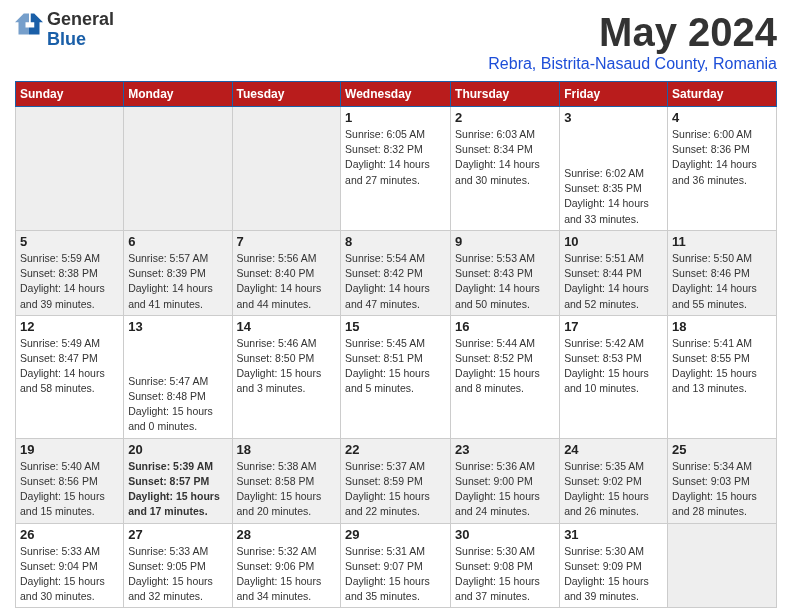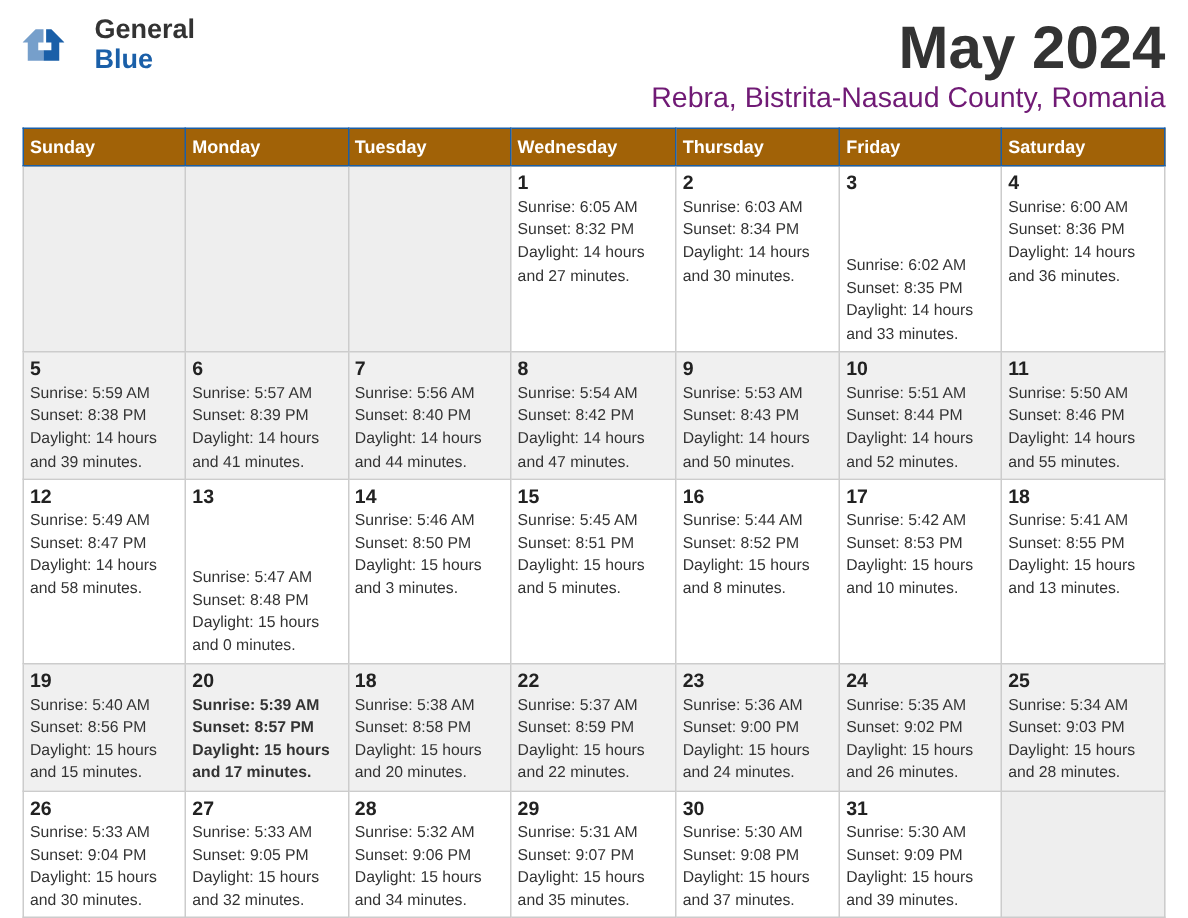--- a/index.html
+++ b/index.html
@@ -11,22 +11,21 @@
       padding: 10px 15px;
     }
     .header {
       display: flex;
       justify-content: space-between;
       align-items: flex-start;
       margin-bottom: 8px;
     }
     .logo {
       display: flex;
-      align-items: center;
-      gap: 20px;
+      gap: 4px;
     }
     .logo-text {
       font-size: 18px;
       font-weight: bold;
       line-height: 1.1;
     }
     .logo-general { color: #333; }
     .logo-blue { color: #1a5fa8; }
     .logo-icon {
       width: 28px;
@@ -34,30 +33,30 @@
     }
     .title-section {
       text-align: right;
     }
     .month-title {
       font-size: 40px;
       font-weight: bold;
       color: #333;
     }
     .location {
-      font-size: 19px;
-      color: #701a75;
+      font-size: 16px;
+      color: #1d4ed8;
     }
     .calendar {
       width: 100%;
       border-collapse: collapse;
       font-size: 11px;
     }
     .calendar th {
-      background: #a16207;
+      background: #b91c1c;
       color: #fff;
       padding: 5px 4px;
       text-align: left;
       font-size: 12px;
       font-weight: bold;
       border: 1px solid #1a5fa8;
     }
     .calendar td {
       border: 1px solid #ccc;
       vertical-align: top;

